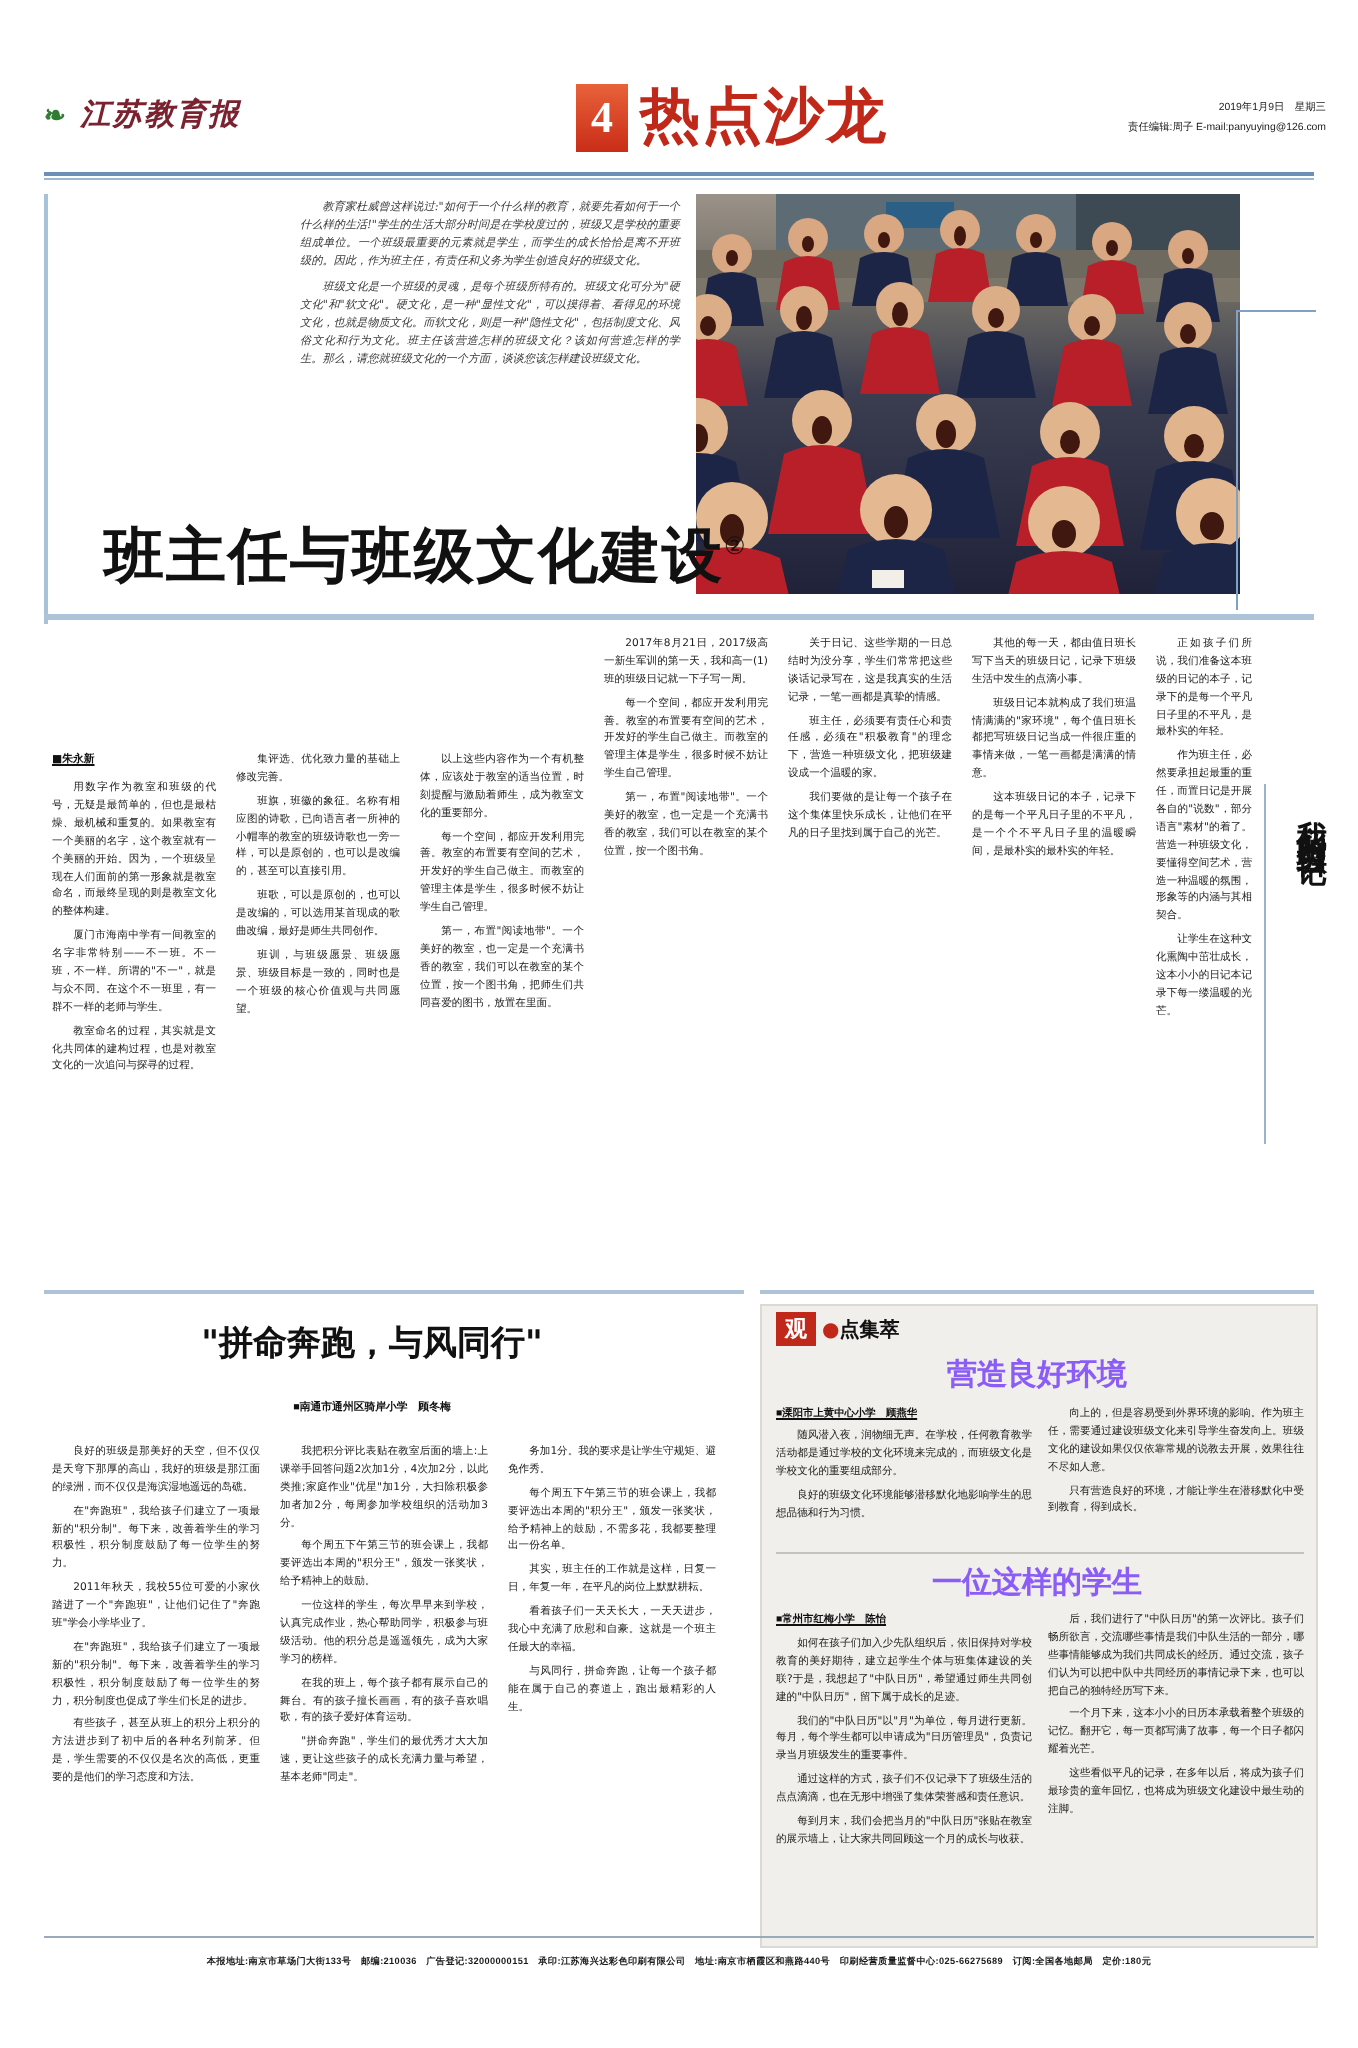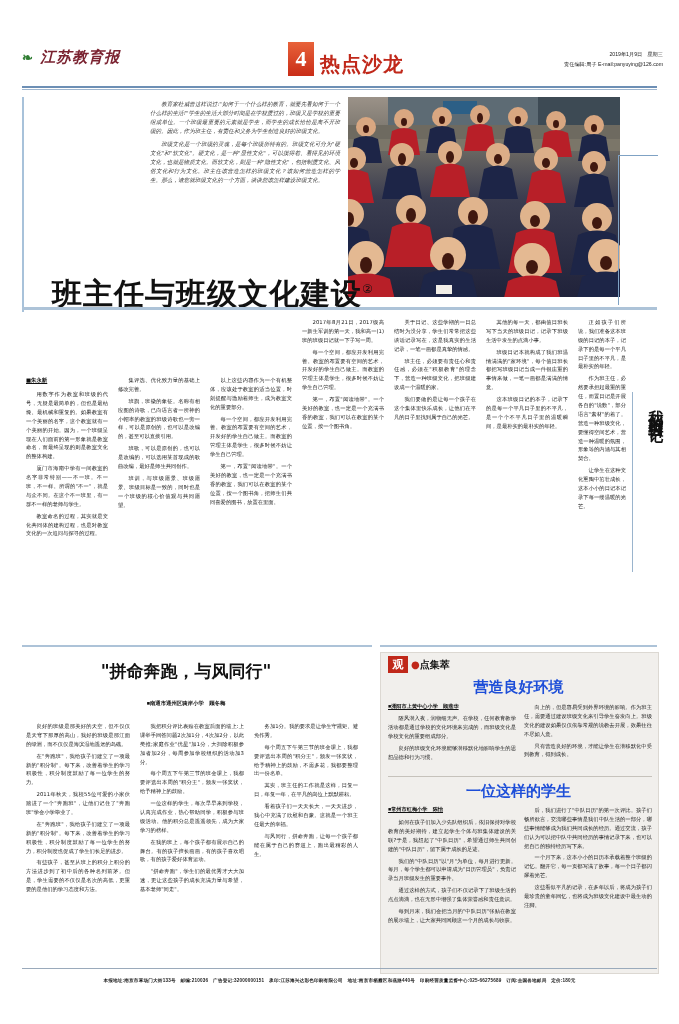--- a/index.html
+++ b/index.html
@@ -19,21 +19,21 @@
   .logo .leaf{color:#2f7d32;font-style:normal;font-size:13px;}
   .banner{position:absolute;left:288px;top:4px;display:flex;align-items:flex-end;}
   .banner-num{
     width:26px;height:34px;
     background:linear-gradient(180deg,#e8623a 0%,#c92d17 100%);
     color:#fff;font-weight:bold;font-size:22px;
     display:flex;align-items:center;justify-content:center;
     font-family:"Liberation Serif",serif;
   }
   .banner-title{
-    margin-left:6px;font-size:20px;font-weight:bold;color:#c0281a;
+    margin-left:6px;font-size:30px;font-weight:bold;color:#c0281a;
     font-family:Liberation Sans, sans-serif;letter-spacing:1px;line-height:1;
     padding-bottom:2px;
   }
   .issue-meta{
     position:absolute;right:16px;top:12px;text-align:right;
     font-size:5.2px;color:#1b1b1b;line-height:1.9;white-space:nowrap;
   }
   .rule-top{
     position:absolute;left:22px;top:86px;width:635px;height:2px;
     background:#6d8fb5;
@@ -61,21 +61,21 @@
   }
   .frame-accent-h{
     position:absolute;left:618px;top:155px;width:40px;height:1px;background:#7fa2c4;
   }
   .left-rail{
     position:absolute;left:22px;top:97px;width:2px;height:215px;background:#a8c2da;
   }
 
   
   .headline-main{
-    position:absolute;left:52px;top:274px;
+    position:absolute;left:52px;top:258px;
     font-size:30px;font-weight:bold;color:#111;letter-spacing:1px;
     font-family:"DejaVu Sans",sans-serif;white-space:nowrap;
   }
   .headline-main sup{font-size:12px;vertical-align:super;font-weight:normal;}
   .rule-head{
     position:absolute;left:22px;top:307px;width:635px;height:3px;background:#adc3d8;
   }
 
   
   .art1-title{
@@ -143,21 +143,21 @@
     font-size:11px;display:flex;align-items:center;justify-content:center;
     font-family:"DejaVu Sans",sans-serif;
   }
   .tag-txt{
     margin-left:3px;font-size:10px;font-weight:bold;color:#111;
     font-family:"DejaVu Sans",sans-serif;white-space:nowrap;
   }
   .tag-txt .dot{color:#c0281a;}
   .sec-title{
     position:absolute;width:277px;left:380px;text-align:center;
-    font-size:15px;font-weight:bold;color:#1d4ed8;font-family:"DejaVu Sans",sans-serif;
+    font-size:15px;font-weight:bold;color:#8b5cf6;font-family:"DejaVu Sans",sans-serif;
   }
   #sec1{top:678px;}
   #sec2{top:782px;}
   .sec-byline{
     position:absolute;font-size:5.2px;font-weight:bold;color:#111;
     text-decoration:underline;
   }
   #sb1{left:388px;top:703px;}
   #sb2{left:388px;top:806px;}
   #r1c1{left:388px;top:714px;width:128px;height:62px;}

